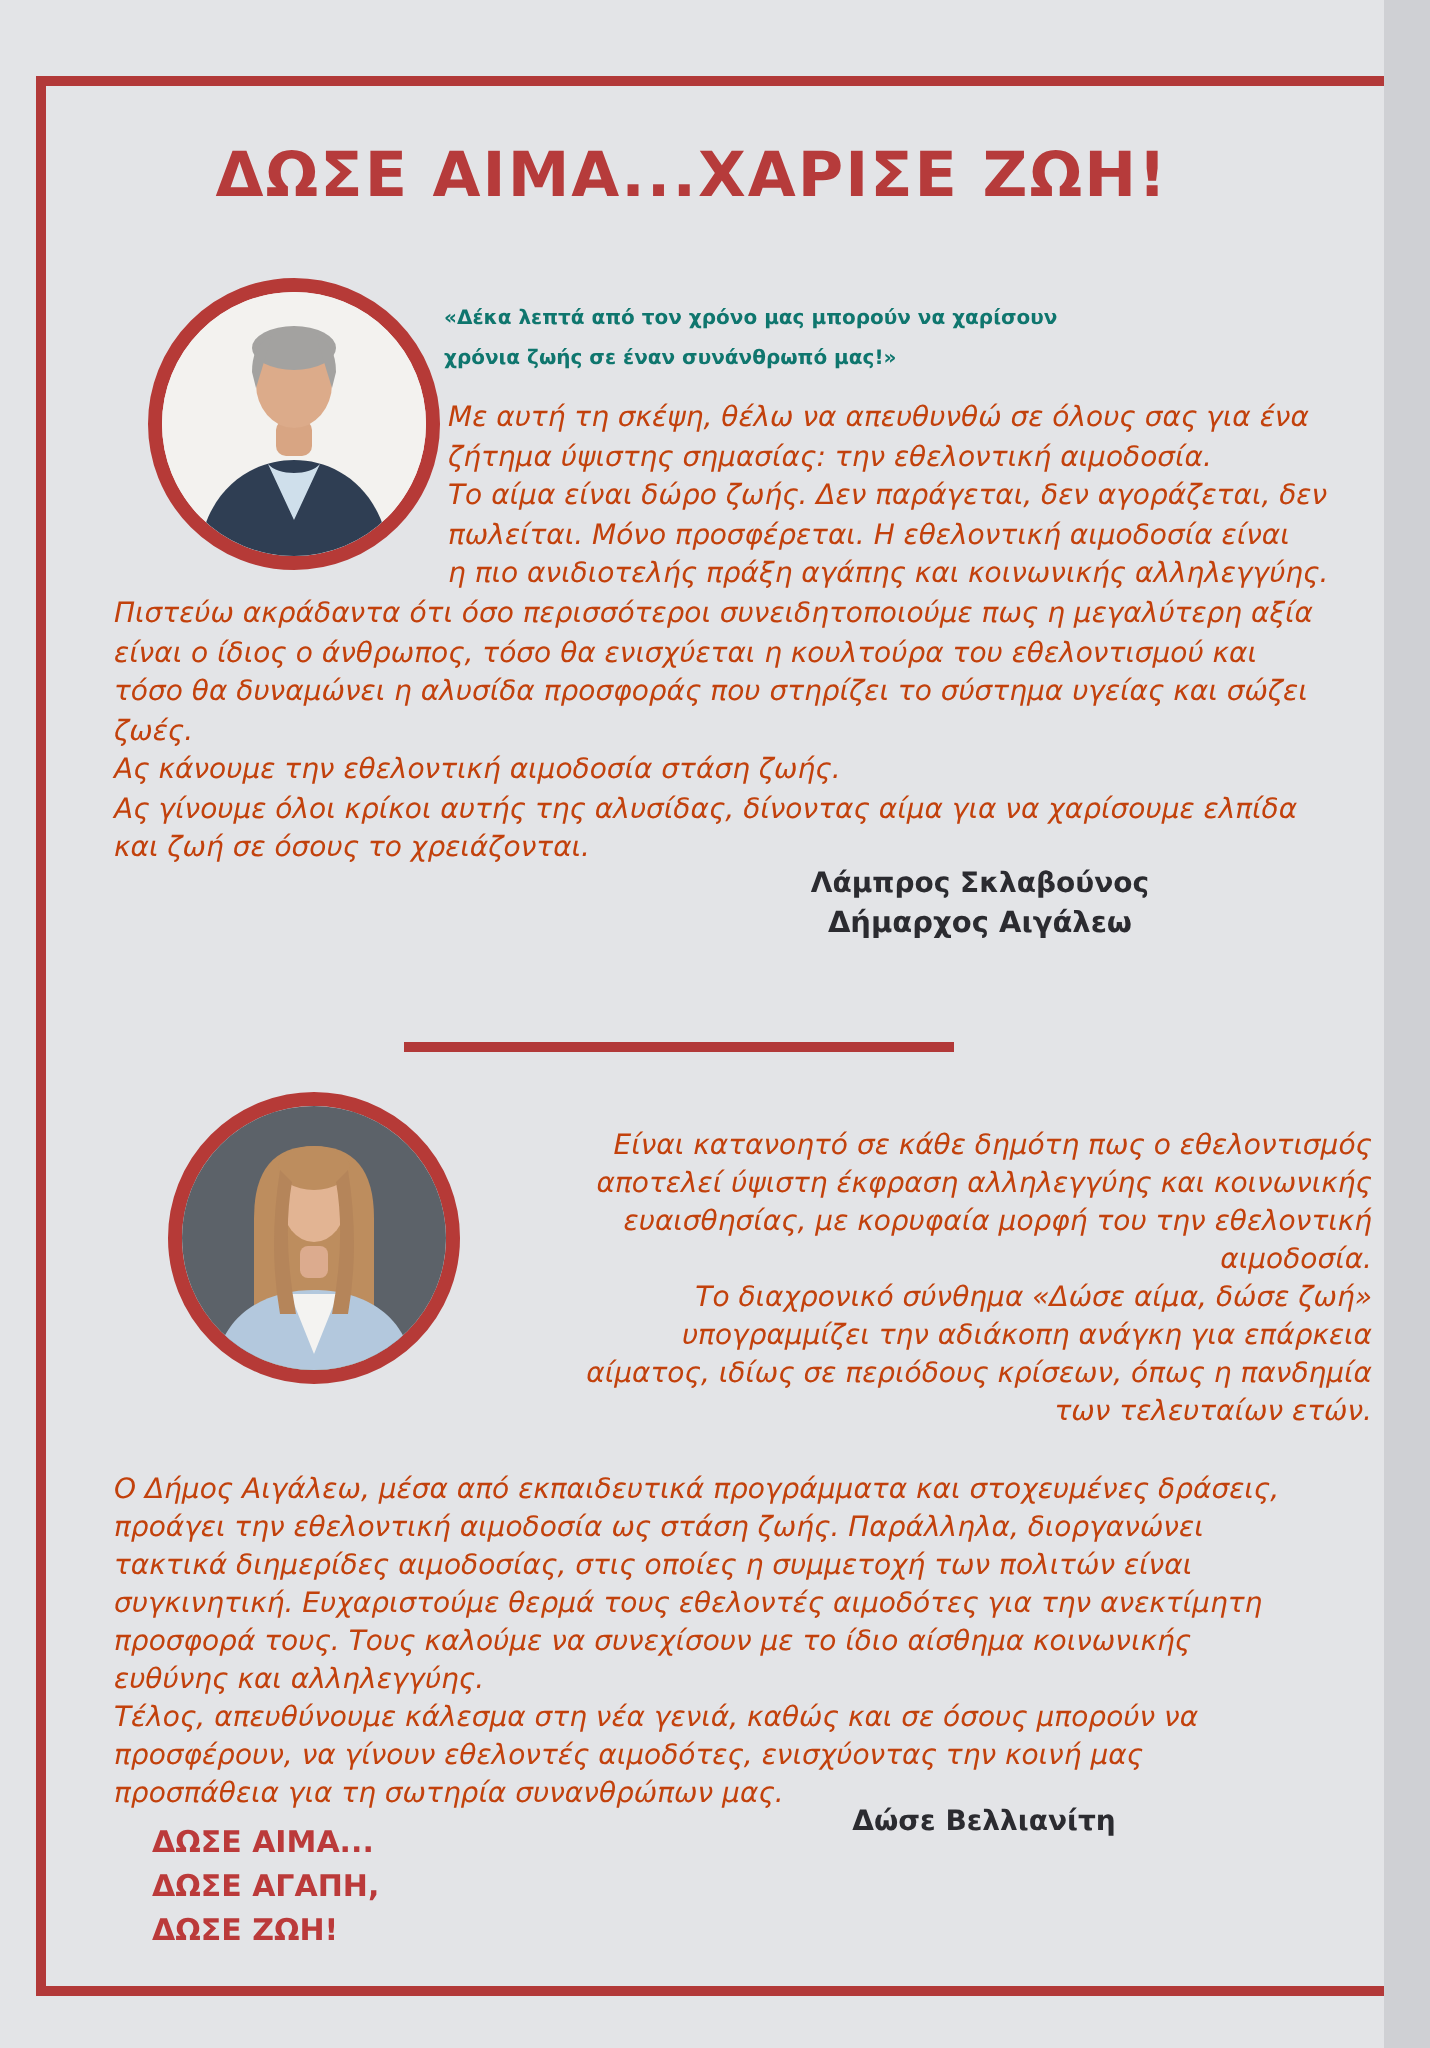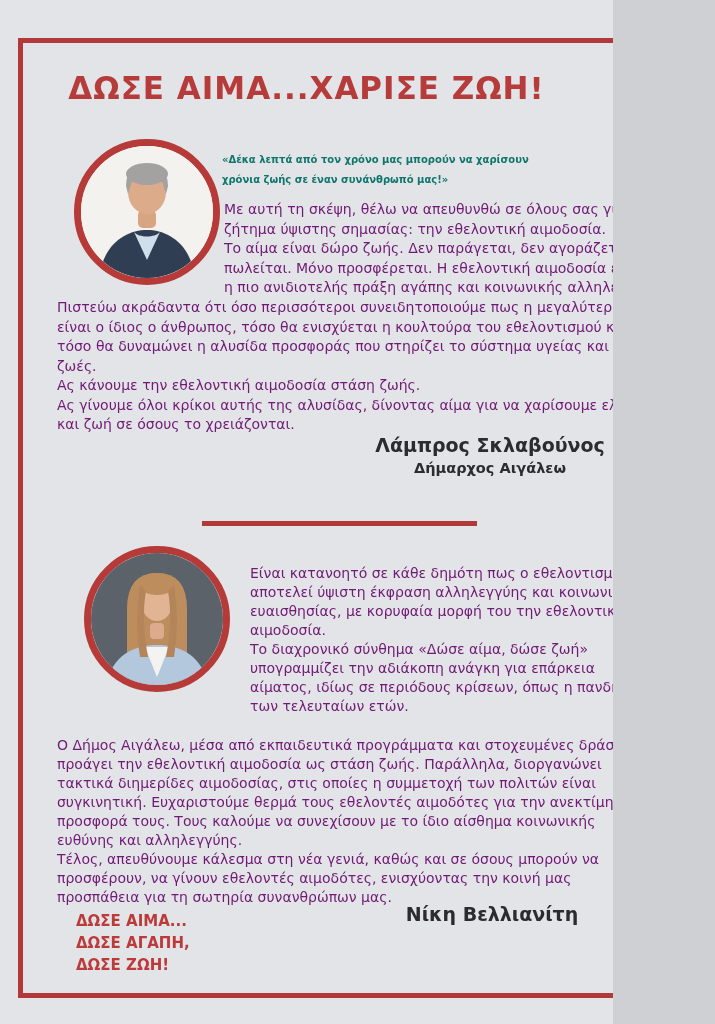--- a/index.html
+++ b/index.html
@@ -1,19 +1,19 @@
 <!DOCTYPE html>
 <html lang="el"><head>
 <meta charset="utf-8">
 <style>
   * { margin: 0; padding: 0; box-sizing: content-box; }
   html,body { background: #cfd0d4; }
   .page {
     position: relative;
-    width: 613px;
+    width: 692px;
     height: 1024px;
     background: #e3e4e7;
     font-family: "DejaVu Sans", "Liberation Sans", sans-serif;
     color: #424247;
     overflow: hidden;
   }
   .frame {
     position: absolute;
     left: 18px; top: 38px;
     width: 669px; height: 950px;
@@ -45,28 +45,29 @@
     left: 222px; top: 150px;
     width: 462px;
     font-size: 10px;
     font-weight: bold;
     line-height: 20px;
     color: #0f766e;
   }
   .bodytext {
     font-size: 14px;
     line-height: 19.5px;
-    color: #701a75;
+    color: #c2410c;
+    font-style: italic;
   }
   .intro1 { position: absolute; left: 224px; top: 200px; width: 462px; }
   .body1  { position: absolute; left: 57px;  top: 298px; width: 632px; }
-  .intro2 { position: absolute; left: 250px; top: 564px; width: 436px; line-height: 19px; }
+  .intro2 { position: absolute; left: 250px; top: 564px; width: 436px; line-height: 19px; text-align: right; }
   .body2  { position: absolute; left: 57px;  top: 716px; width: 632px; line-height: 19px; margin-top: 20px; }
   .sig { position: absolute; text-align: center; color: #2b2b30; }
-  .sig-name { font-size: 19px; font-weight: bold; }
+  .sig-name { font-size: 14px; font-weight: bold; }
   .sig-role { font-size: 14.5px; font-weight: bold; margin-top: 3px; line-height: 19px; }
   .sig1 { left: 310px; top: 434px; width: 360px; }
   .sig2 { left: 312px; top: 903px; width: 360px; }
   .divider {
     position: absolute;
     left: 202px; top: 521px;
     width: 275px; height: 5px;
     background: #b23939;
   }
   .slogan {
@@ -155,16 +156,16 @@
 ευθύνης και αλληλεγγύης.
 Τέλος, απευθύνουμε κάλεσμα στη νέα γενιά, καθώς και σε όσους μπορούν να
 προσφέρουν, να γίνουν εθελοντές αιμοδότες, ενισχύοντας την κοινή μας
 προσπάθεια για τη σωτηρία συνανθρώπων μας.</div>
 
   <div class="slogan ml">ΔΩΣΕ ΑΙΜΑ...
 ΔΩΣΕ ΑΓΑΠΗ,
 ΔΩΣΕ ΖΩΗ!</div>
 
   <div class="sig sig2">
-    <div class="sig-name">Νίκη Βελλιανίτη</div>
+    <div class="sig-name">Δώσε Βελλιανίτη</div>
   </div>
 
 </div>
 
 </body></html>

